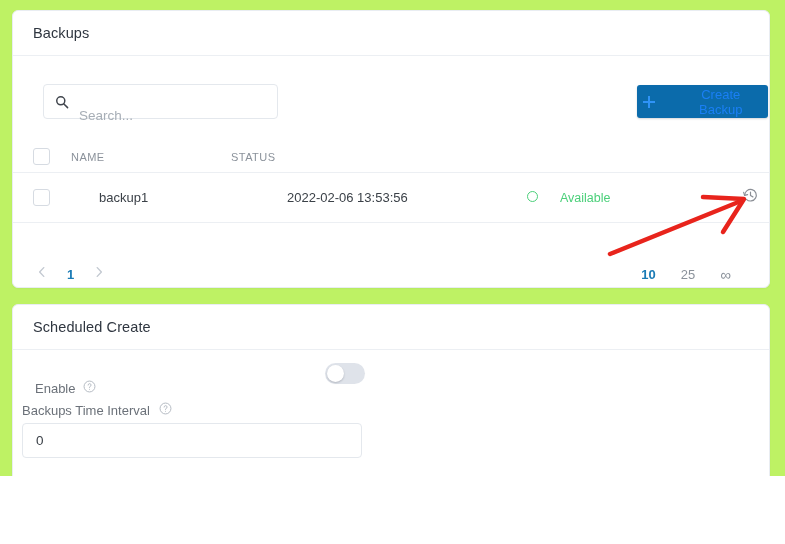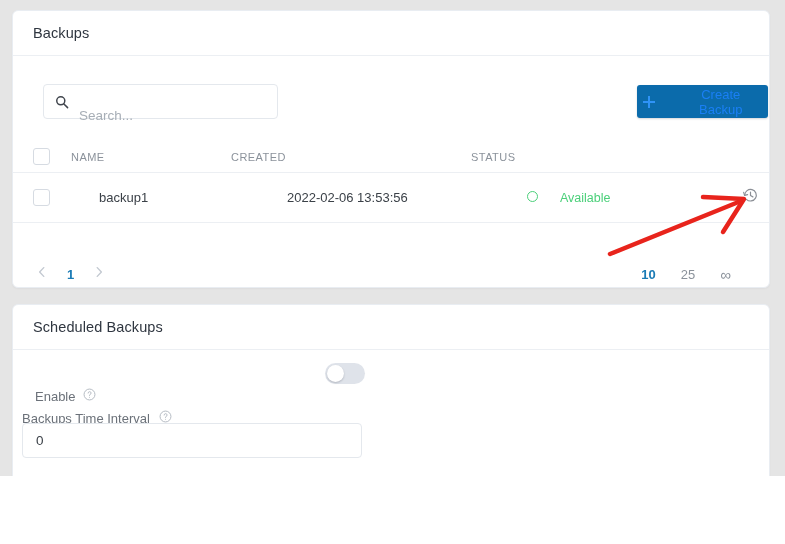--- a/index.html
+++ b/index.html
@@ -7,21 +7,21 @@
     padding: 0;
     background: #ffffff;
     font-family: "Liberation Sans", sans-serif;
     -webkit-font-smoothing: antialiased;
   }
   #page {
     position: relative;
     width: 785px;
     height: 476px;
     overflow: hidden;
-    background: #e5e5e5;
+    background: #bef264;
   }
 
   
   .card {
     position: absolute;
     background: #ffffff;
     border: 1px solid #e9edf2;
     border-radius: 6px;
     box-shadow: 0 1px 2px rgba(16,24,40,0.04);
     box-sizing: border-box;
@@ -168,21 +168,21 @@
     font-size: 13px; color: #1a7bb5; font-weight: bold; cursor: pointer;
   }
   .pg-right { margin-left: auto; display: flex; align-items: center; gap: 25px; padding-right: 16px; }
   .psize { font-size: 13px; color: #8b929b; cursor: pointer; }
   .psize.active { color: #1a7bb5; font-weight: bold; text-align: right; }
   .psize.inf { font-size: 15px; }
 
   
   .sched-body { position: relative; padding: 22px 22px 0 22px; }
   .field-row {
-    display: flex; align-items: flex-end;
+    display: flex; align-items: center;
     height: 32px;
   }
   .field-label {
     font-size: 13px; color: #6b7179;
     display: flex; align-items: center; gap: 8px;
   }
   .help-icon { color: #b3b9c1; display: block; cursor: pointer; }
 
   .toggle {
     position: absolute;
@@ -196,21 +196,21 @@
     position: absolute; left: 2px; top: 2px;
     width: 17px; height: 17px;
     background: #ffffff;
     border-radius: 50%;
     box-shadow: 0 1px 2px rgba(16,24,40,0.22);
   }
 
   .interval-label {
     position: absolute; left: 22px; top: 402px;
     font-size: 13px; color: #6b7179;
-    display: flex; align-items: center; gap: 9px; margin-top: 8px;
+    display: flex; align-items: center; gap: 9px;
   }
   .interval-input {
     position: absolute; left: 22px; top: 423px;
     width: 340px; height: 35px;
     border: 1px solid #e4e8ed;
     border-radius: 4px;
     font-family: "Liberation Sans", sans-serif;
     font-size: 13.5px;
     color: #3b4148;
     padding: 0 13px;
@@ -268,21 +268,20 @@
       <span>Create Backup</span>
     </button>
 
     <div class="table">
 
       <div class="trow thead">
         <div class="c-check">
           <div class="chk"></div>
         </div>
         <div class="c-name th">NAME</div>
-        <div class="c-created th">CREATED</div>
         <div class="c-status th">STATUS</div>
         <div class="c-actions"></div>
       </div>
 
       <div class="trow tbody-row">
         <div class="c-check">
           <div class="chk"></div>
         </div>
         <div class="c-name td">backup1</div>
         <div class="c-created td">2022-02-06 13:53:56</div>
@@ -328,21 +327,21 @@
       <div class="pg-right">
         <span class="psize active">10</span>
         <span class="psize">25</span>
         <span class="psize inf">∞</span>
       </div>
     </div>
   </div>
 
   <div class="card" id="scheduled-card">
     <div class="card-header">
-      <span class="card-title">Scheduled Backups</span>
+      <span class="card-title">Scheduled Create</span>
     </div>
 
     <div class="sched-body">
       <div class="field-row">
         <span class="field-label">
           <span>Enable</span>
           <span class="help-icon">
             <svg viewBox="0 0 16 16" width="13" height="13" fill="none" stroke="currentColor" stroke-width="1.2">
               <circle cx="8" cy="8" r="6.7"></circle>
               <path d="M6.3 6.2a1.8 1.8 0 1 1 2.4 1.8c-.5.2-.7.6-.7 1.1v.3" stroke-linecap="round"></path>

